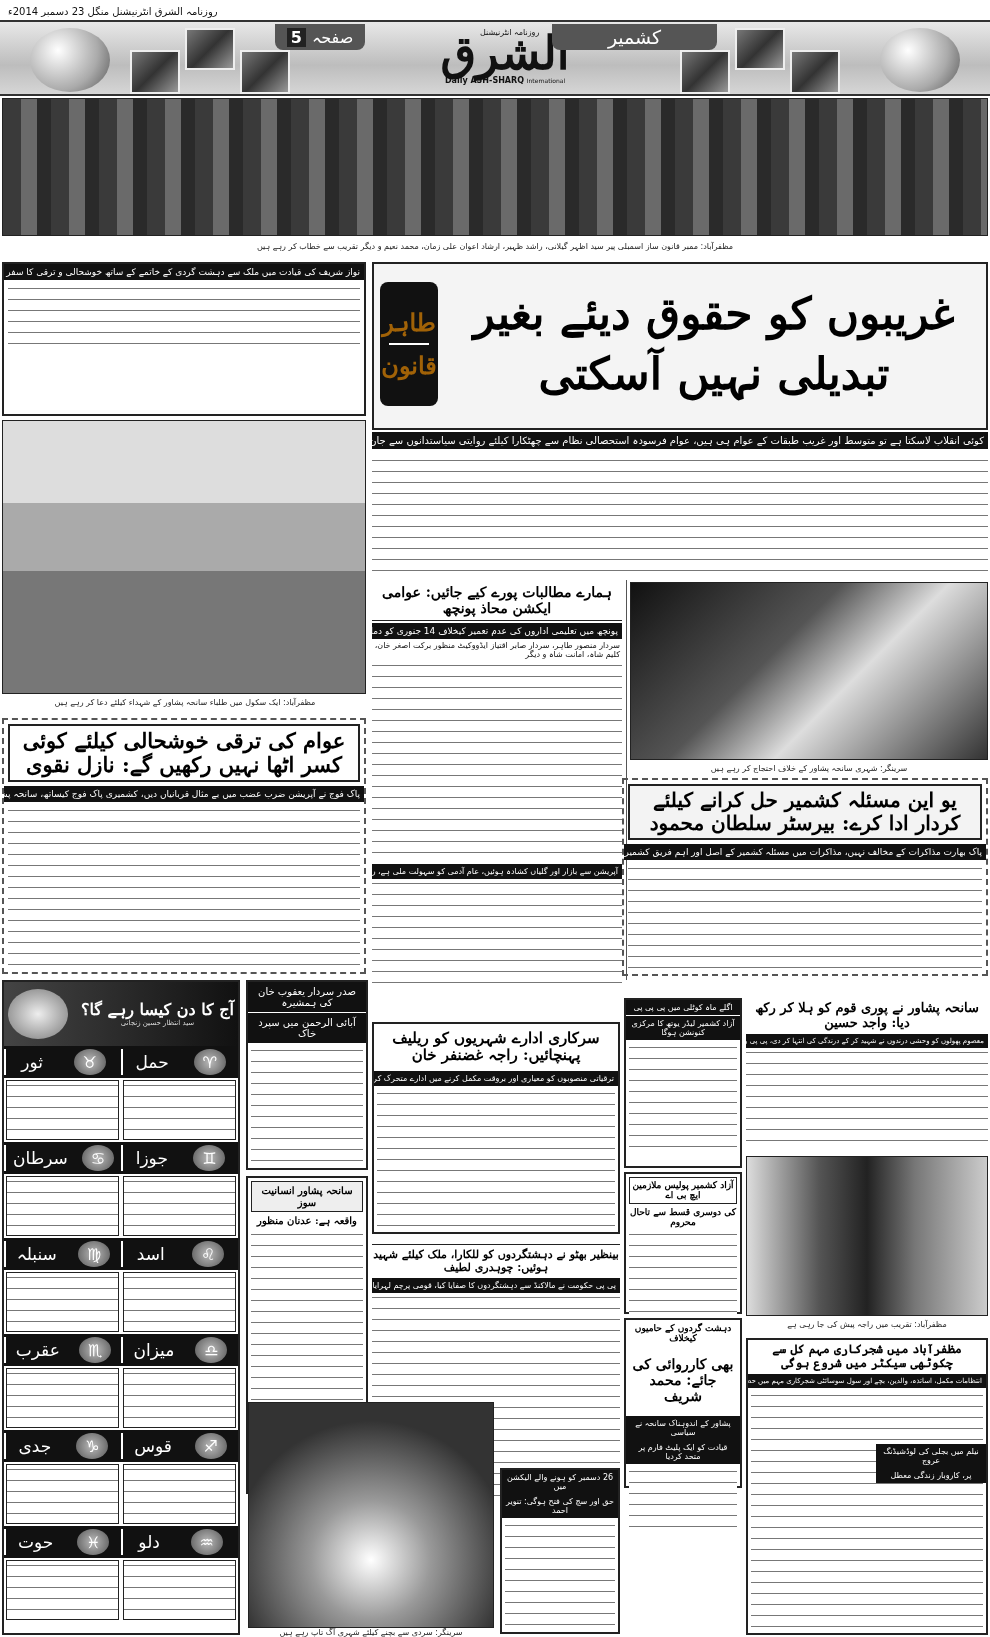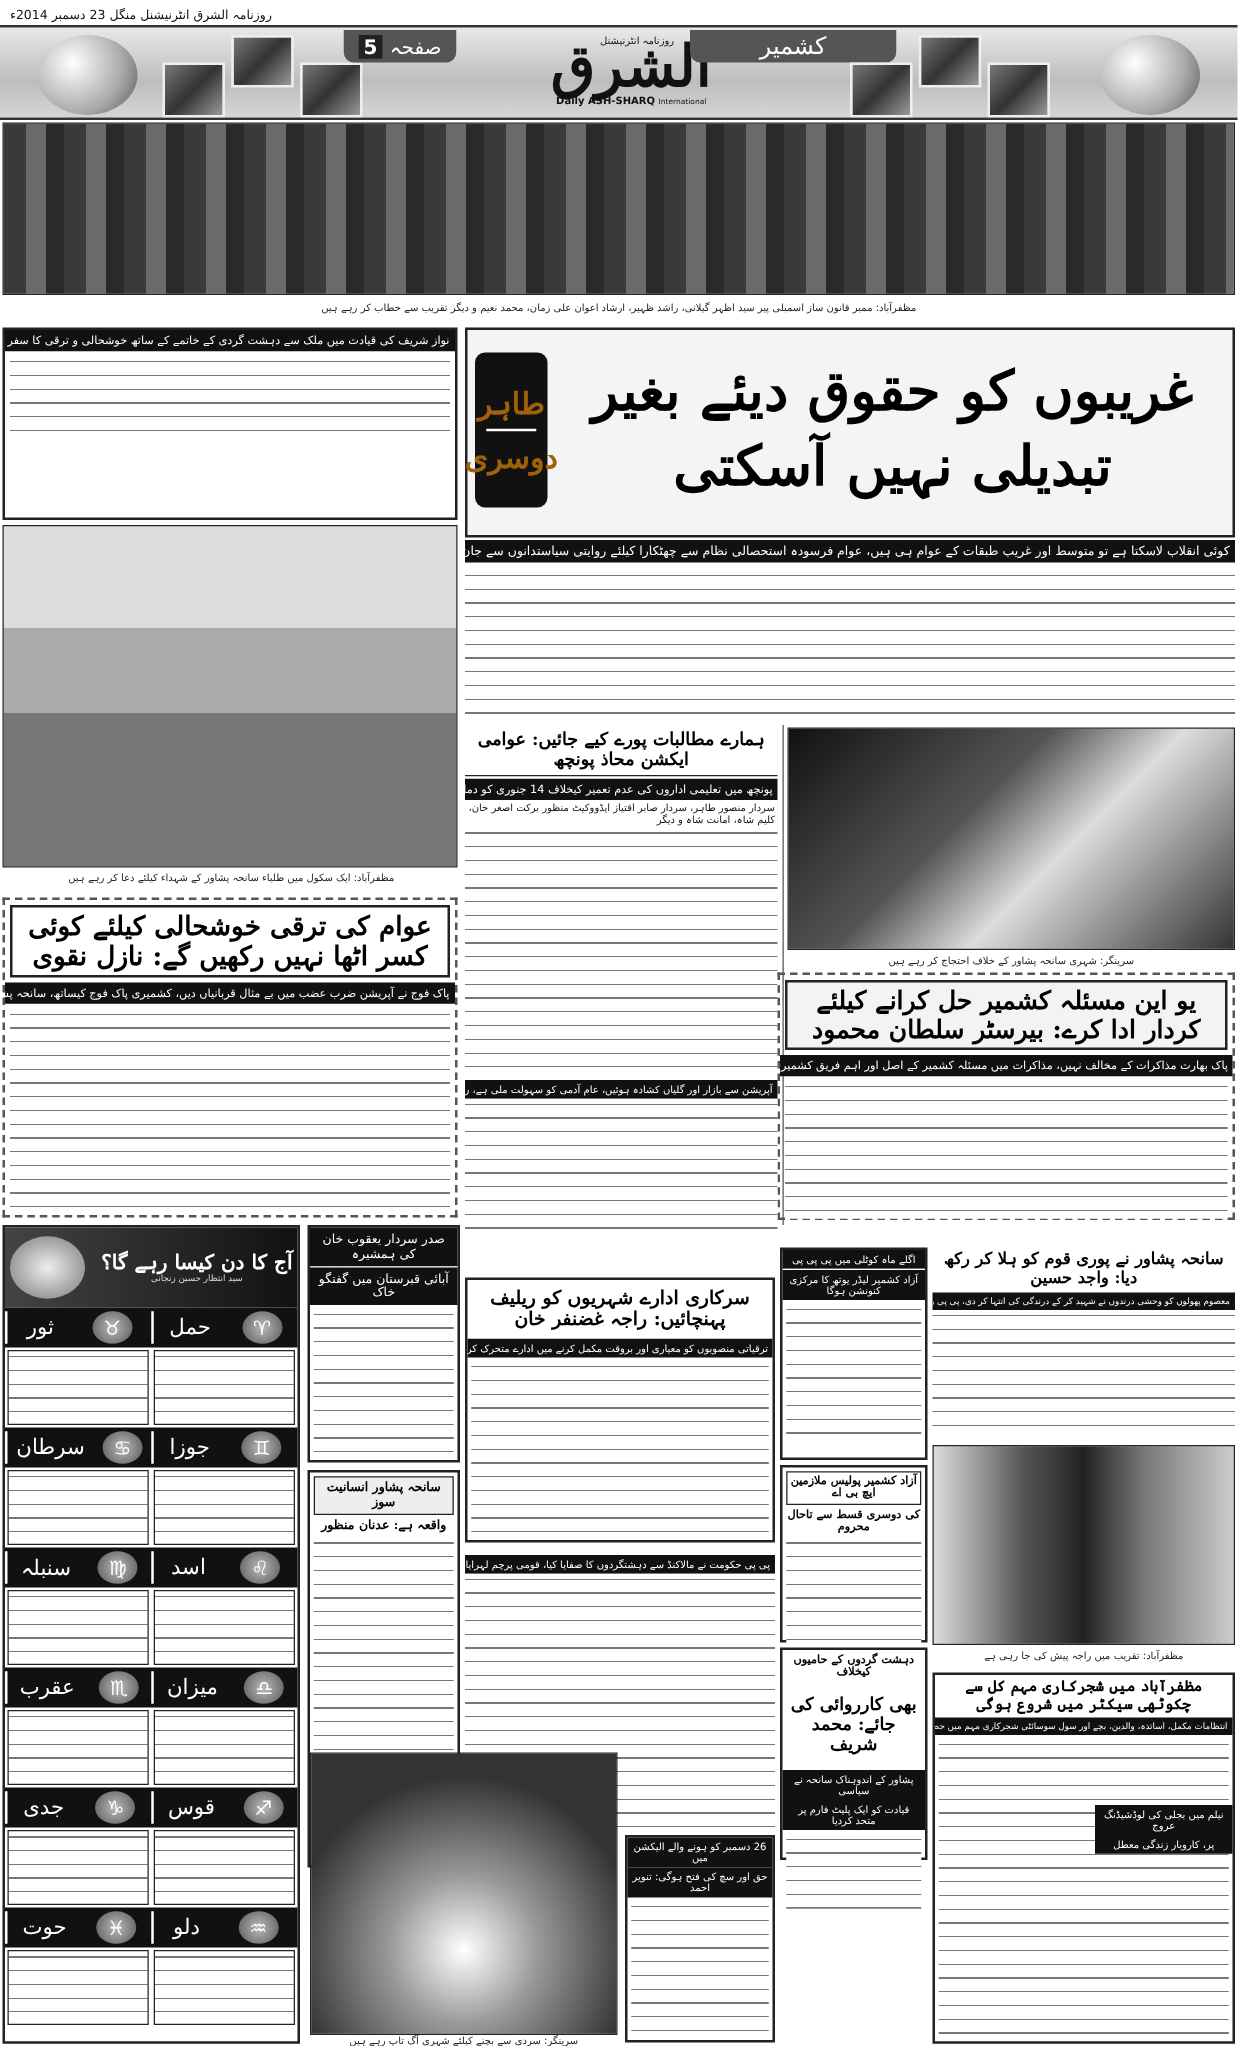--- a/index.html
+++ b/index.html
@@ -64,21 +64,21 @@
 
 <div class="abs box" style="top:262px;left:2px;width:364px;height:154px">
   <div class="blackbar" style="font-size:9px">نواز شریف کی قیادت میں ملک سے دہشت گردی کے خاتمے کے ساتھ خوشحالی و ترقی کا سفر شروع ہو رہا ہے، رہنما ن لیگ کی گفتگو</div>
   <div class="body-text lines" style="height:60px;margin:4px"></div>
 </div>
 
 <div class="abs box" style="top:262px;left:372px;width:616px;height:168px;background:#f4f4f4">
   <div class="author-box" style="left:6px;top:18px">
     <span>طاہر</span>
     <hr>
-    <span>دوسری</span>
+    <span>قانون</span>
   </div>
   <div class="headline" style="position:absolute;left:72px;top:20px;width:536px;font-size:44px;line-height:60px">غریبوں کو حقوق دیئے بغیر تبدیلی نہیں آسکتی</div>
 </div>
 <div class="abs blackbar" style="top:432px;left:372px;width:616px;font-size:10px">کوئی انقلاب لاسکتا ہے تو متوسط اور غریب طبقات کے عوام ہی ہیں، عوام فرسودہ استحصالی نظام سے چھٹکارا کیلئے روایتی سیاستدانوں سے جان چھڑائیں: پارلیمانی لیڈر ایم کیو ایم آزاد کشمیر اسمبلی</div>
 <div class="abs body-text lines" style="top:456px;left:372px;width:616px;height:116px"></div>
 
 <div class="abs photo" style="top:420px;left:2px;width:364px;height:274px;background:linear-gradient(#ddd 0 30%,#aaa 30% 55%,#777 55%)"></div>
 <div class="abs caption" style="top:698px;left:0;width:370px">مظفرآباد: ایک سکول میں طلباء سانحہ پشاور کے شہداء کیلئے دعا کر رہے ہیں</div>
 
 <div class="abs" style="top:580px;left:372px;width:250px">
@@ -200,37 +200,38 @@
       </div>
       <div class="zodiac-text">
         <div class="body-text lines"></div>
         <div class="body-text lines"></div>
       </div>
     </div>
 </div>
 
 <div class="abs box" style="top:980px;left:246px;width:122px;height:190px">
   <div class="blackbar" style="white-space:normal;font-size:10px;padding:4px">صدر سردار یعقوب خان کی ہمشیرہ</div>
-  <div class="blackbar" style="white-space:normal;font-size:10px;padding:4px;border-top:1px solid #fff">آبائی قبرستان میں گفتگو خاک</div>
+  <div class="blackbar" style="white-space:normal;font-size:10px;padding:4px;border-top:1px solid #fff">آبائی الرحمن میں سپرد خاک</div>
   <div class="body-text lines" style="height:120px;margin:3px"></div>
 </div>
 
 <div class="abs box" style="top:1176px;left:246px;width:122px;height:318px">
   <div class="headline" style="font-size:10px;margin:3px;border:1px solid #222;background:#eee;padding:3px">سانحہ پشاور انسانیت سوز</div>
   <div class="headline" style="font-size:10px;margin:0 3px">واقعہ ہے: عدنان منظور</div>
   <div class="body-text lines" style="height:250px;margin:3px"></div>
 </div>
 
 <div class="abs box" style="top:1022px;left:372px;width:248px;height:212px">
   <div class="headline" style="font-size:15px;padding:6px 2px">سرکاری ادارے شہریوں کو ریلیف پہنچائیں: راجہ غضنفر خان</div>
   <div class="blackbar" style="font-size:8px">ترقیاتی منصوبوں کو معیاری اور بروقت مکمل کرنے میں ادارے متحرک کردار ادا کریں</div>
   <div class="body-text lines" style="height:140px;margin:3px"></div>
 </div>
 
 <div class="abs" style="top:1244px;left:372px;width:248px">
+  <div class="headline" style="font-size:11px;border-top:1px solid #222;padding:4px 0">بینظیر بھٹو نے دہشتگردوں کو للکارا، ملک کیلئے شہید ہوئیں: چوہدری لطیف</div>
   <div class="blackbar" style="font-size:8px">پی پی حکومت نے مالاکنڈ سے دہشتگردوں کا صفایا کیا، قومی پرچم لہرایا: سینئر وزیر</div>
   <div class="body-text lines" style="height:210px"></div>
 </div>
 
 <div class="abs box" style="top:998px;left:624px;width:118px;height:170px">
   <div class="blackbar" style="white-space:normal;font-size:8px;padding:3px">اگلے ماہ کوٹلی میں پی پی پی</div>
   <div class="blackbar" style="white-space:normal;font-size:8px;padding:3px;border-top:1px solid #fff">آزاد کشمیر لیڈر یوتھ کا مرکزی کنونشن ہوگا</div>
   <div class="body-text lines" style="height:110px;margin:3px"></div>
 </div>
 

